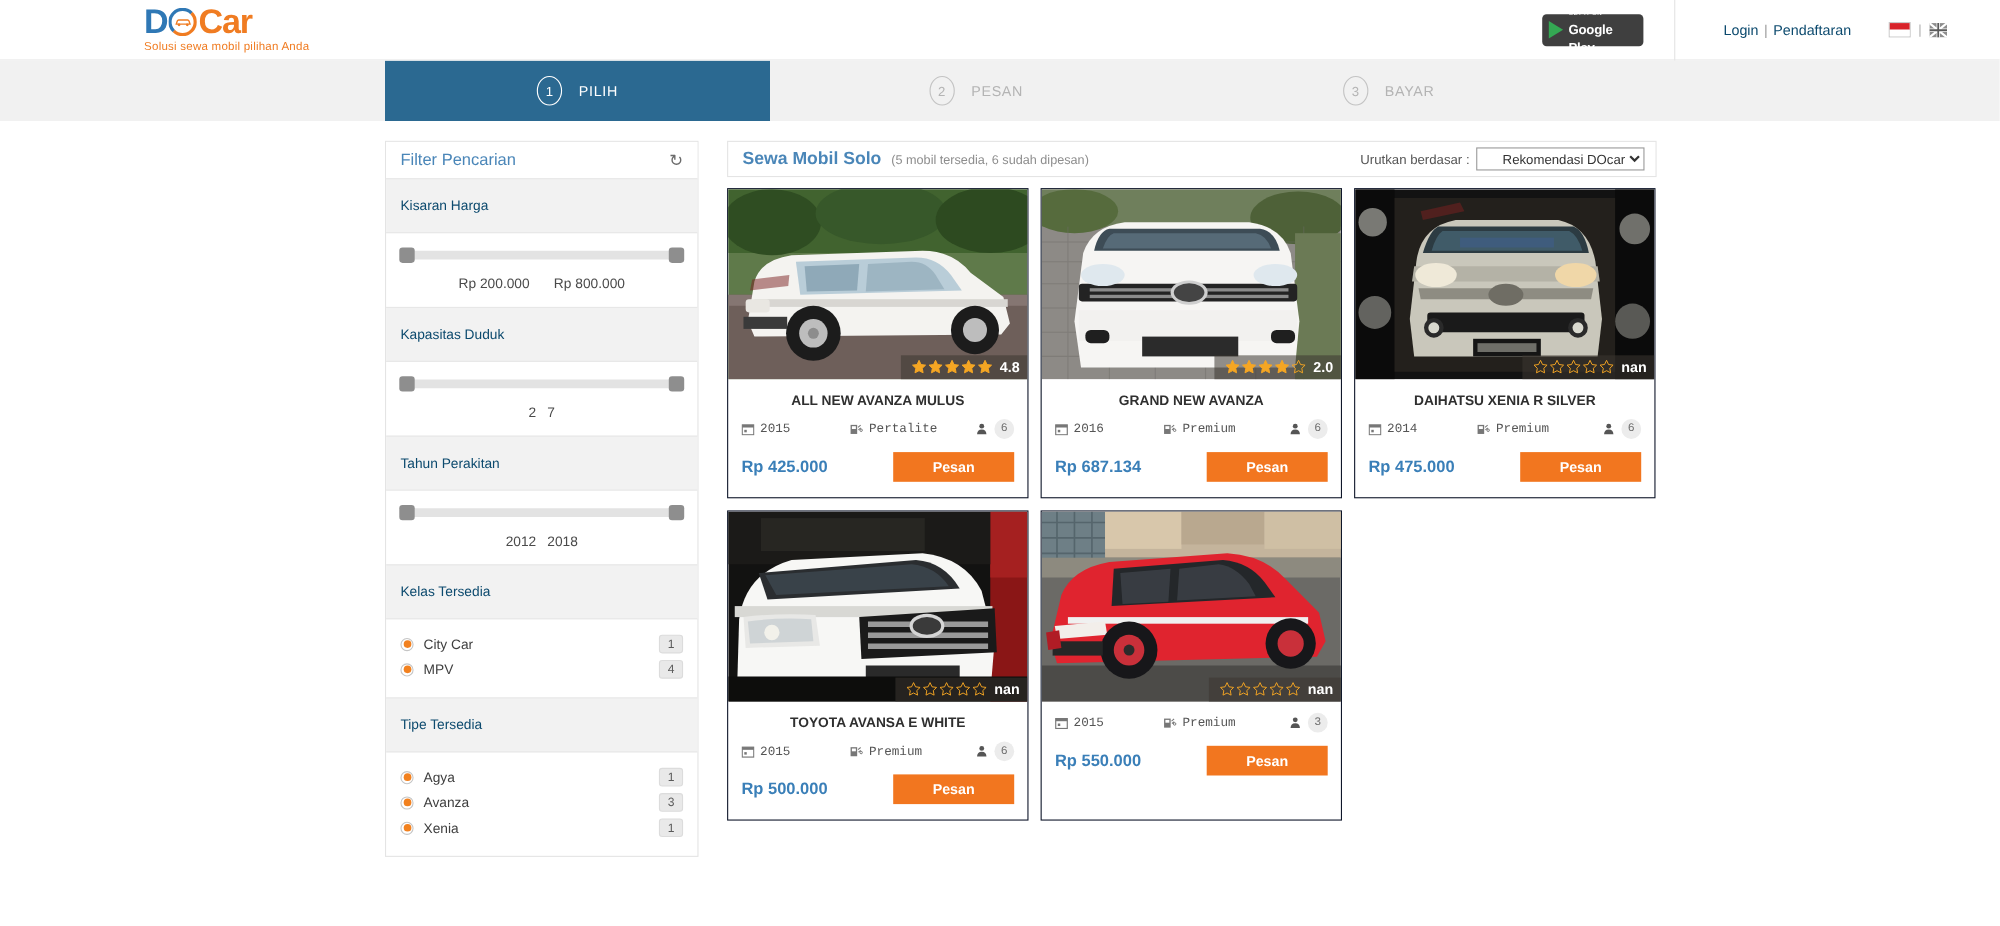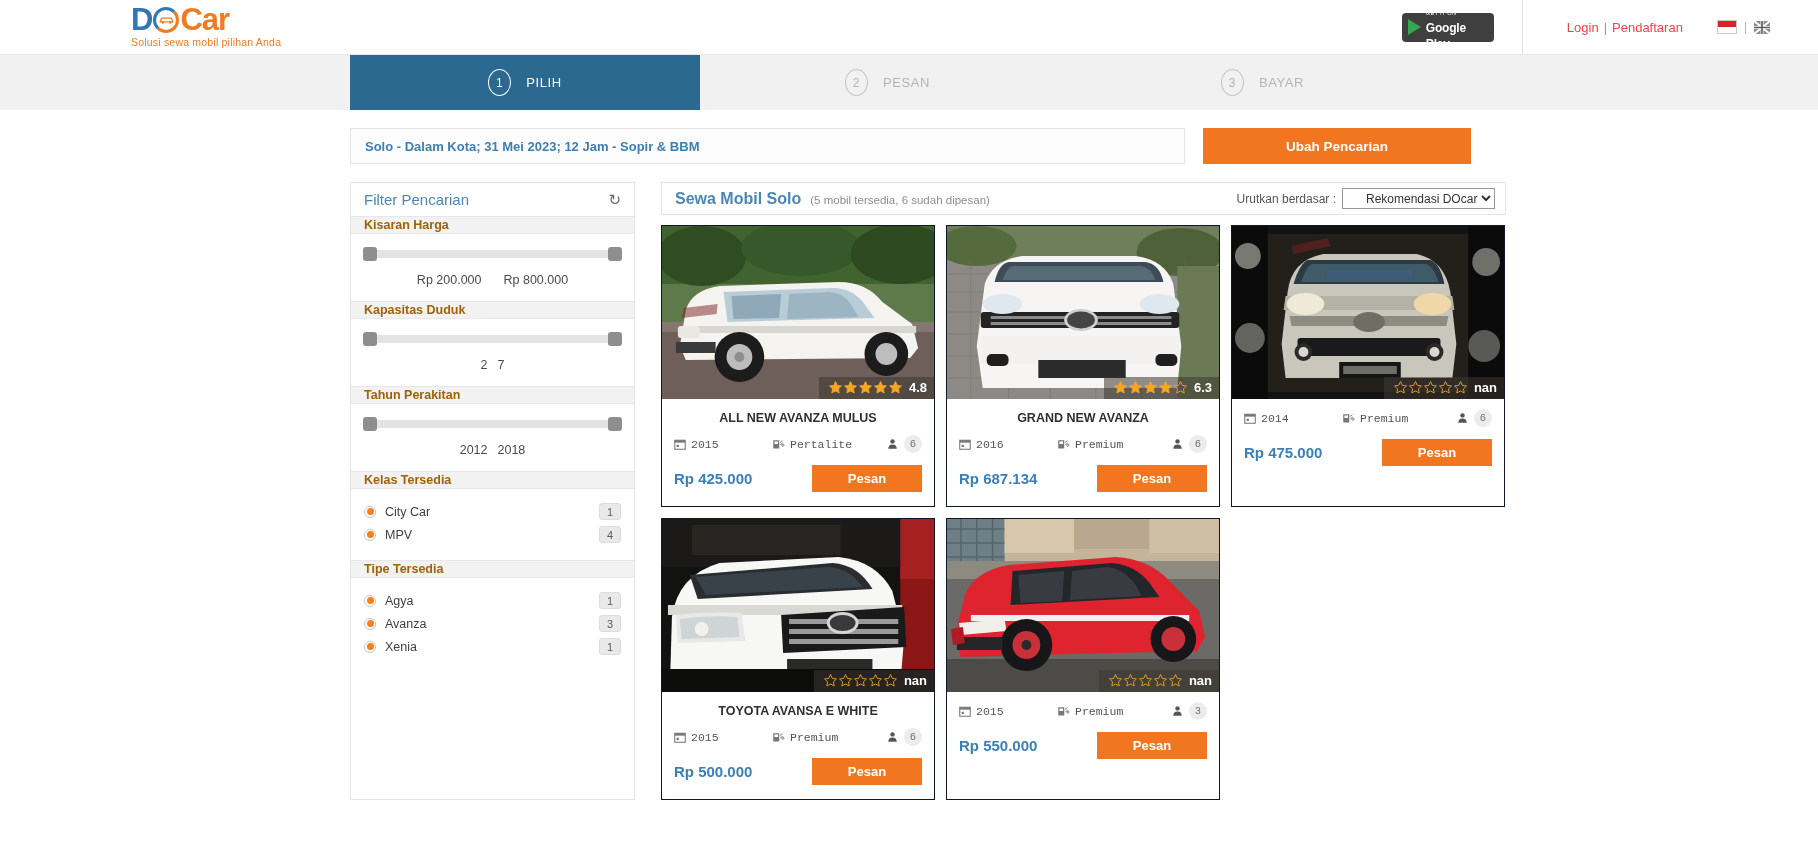--- a/index.html
+++ b/index.html
@@ -47,21 +47,21 @@
     width: 0; height: 0; border-top: 8px solid transparent;
     border-bottom: 8px solid transparent; border-left: 13px solid #34a853;
     position: relative;
   }
   .gplay-txt { color: #fff; line-height: 1.05; }
   .gplay-t1 { font-size: 5.6px; letter-spacing: .3px; }
   .gplay-t2 { font-size: 12px; font-weight: bold; letter-spacing: -.2px; }
   .hdr-divider { width: 1px; height: 55px; background: #e3e3e3; }
   .auth { display: flex; align-items: center; gap: 5px; font-size: 13px;
           padding: 0 34px 0 44px; color: #3d88c4; }
-  .auth a { color: #ef4444; text-decoration: none; }
+  .auth a { color: #0c4a6e; text-decoration: none; }
   .auth .sep { color: #9b9b9b; }
   .flags { display: flex; align-items: center; gap: 7px; padding-right: 48px; }
   .flag-id { width: 20px; height: 14px; border: 1px solid #c9c9c9; }
   .flag-id i { display: block; height: 50%; }
   .flag-sep { color: #b0b0b0; font-size: 12px; }
   .flag-gb { width: 16px; height: 13px; }
 
   
   .stepper { height: 55px; background: #f1f1f1; display: flex; }
   .step {
@@ -100,21 +100,21 @@
   
   .sidebar { width: 285px; border: 1px solid #e4e4e4; background: #fff; }
   .sb-head {
     height: 33px; display: flex; align-items: center; justify-content: space-between;
     padding: 0 13px; background: #fff;
   }
   .sb-title { color: #4a86b8; font-size: 15px; font-weight: normal; }
   .sb-refresh { color: #6b6b6b; font-size: 15px; cursor: pointer; }
   .sb-section {
     background: #f2f2f2; border-top: 1px solid #e7e7e7; border-bottom: 1px solid #e7e7e7;
-    padding: 1px 13px; font-size: 12.5px; font-weight: bold; color: #a16207;
+    padding: 17px 13px; font-size: 12.5px; font-weight: normal; color: #0c4a6e;
   }
   .sb-body { padding: 11px 13px 14px; }
   .slider { position: relative; height: 8px; background: #e3e3e3; border-radius: 4px;
             margin: 5px 3px 0; }
   .sl-handle {
     position: absolute; top: -3px; width: 14px; height: 14px; border-radius: 3px;
     background: #8e8e8e; cursor: pointer;
   }
   .sl-handle.left { left: -4px; }
   .sl-handle.right { right: -4px; }
@@ -252,24 +252,20 @@
     <span>PESAN</span>
   </div>
   <div class="step s3">
     <span class="step-num">3</span>
     <span>BAYAR</span>
   </div>
 </div>
 
 <div class="page">
 
-  <div class="searchbar-row">
-    <div class="searchbox">Solo - Dalam Kota; 31 Mei 2023; 12 Jam - Sopir &amp; BBM</div>
-    <button class="btn-ubah">Ubah Pencarian</button>
-  </div>
 
   <div class="content">
 
     <div class="sidebar">
       <div class="sb-head">
         <span class="sb-title">Filter Pencarian</span>
         <span class="sb-refresh">↻</span>
       </div>
 
       <div class="sb-section">Kisaran Harga</div>
@@ -484,21 +480,21 @@
                   <svg viewBox="0 0 24 24">
     <path d="M12 2.5l2.9 6.1 6.6.9-4.8 4.6 1.2 6.6L12 17.6 6.1 20.7l1.2-6.6L2.5 9.5l6.6-.9z" fill="#f5a623" stroke="#f5a623" stroke-width="1.4" stroke-linejoin="round"></path>
   </svg>
                   <svg viewBox="0 0 24 24">
     <path d="M12 2.5l2.9 6.1 6.6.9-4.8 4.6 1.2 6.6L12 17.6 6.1 20.7l1.2-6.6L2.5 9.5l6.6-.9z" fill="#f5a623" stroke="#f5a623" stroke-width="1.4" stroke-linejoin="round"></path>
   </svg>
                   <svg viewBox="0 0 24 24">
     <path d="M12 2.5l2.9 6.1 6.6.9-4.8 4.6 1.2 6.6L12 17.6 6.1 20.7l1.2-6.6L2.5 9.5l6.6-.9z" fill="none" stroke="#f5a623" stroke-width="1.4" stroke-linejoin="round"></path>
   </svg>
                 </span>
-        <span class="rate-val">6.3</span>
+        <span class="rate-val">2.0</span>
       </div>
     </div>
     <div class="card-name">GRAND NEW AVANZA</div>
     <div class="card-specs">
       <span class="spec year">
         <svg width="12" height="12" viewBox="0 0 16 16">
           <rect x="1" y="3" width="14" height="12" fill="none" stroke="#777" stroke-width="1.4"></rect>
           <rect x="1" y="3" width="14" height="3.2" fill="#777"></rect>
           <rect x="3.5" y="9" width="3" height="3" fill="#777"></rect>
         </svg>
@@ -570,20 +566,21 @@
                   <svg viewBox="0 0 24 24">
     <path d="M12 2.5l2.9 6.1 6.6.9-4.8 4.6 1.2 6.6L12 17.6 6.1 20.7l1.2-6.6L2.5 9.5l6.6-.9z" fill="none" stroke="#f5a623" stroke-width="1.4" stroke-linejoin="round"></path>
   </svg>
                   <svg viewBox="0 0 24 24">
     <path d="M12 2.5l2.9 6.1 6.6.9-4.8 4.6 1.2 6.6L12 17.6 6.1 20.7l1.2-6.6L2.5 9.5l6.6-.9z" fill="none" stroke="#f5a623" stroke-width="1.4" stroke-linejoin="round"></path>
   </svg>
                 </span>
         <span class="rate-val">nan</span>
       </div>
     </div>
+    <div class="card-name">DAIHATSU XENIA R SILVER</div>
     <div class="card-specs">
       <span class="spec year">
         <svg width="12" height="12" viewBox="0 0 16 16">
           <rect x="1" y="3" width="14" height="12" fill="none" stroke="#777" stroke-width="1.4"></rect>
           <rect x="1" y="3" width="14" height="3.2" fill="#777"></rect>
           <rect x="3.5" y="9" width="3" height="3" fill="#777"></rect>
         </svg>
         <span>2014</span>
       </span>
       <span class="spec fuel">

